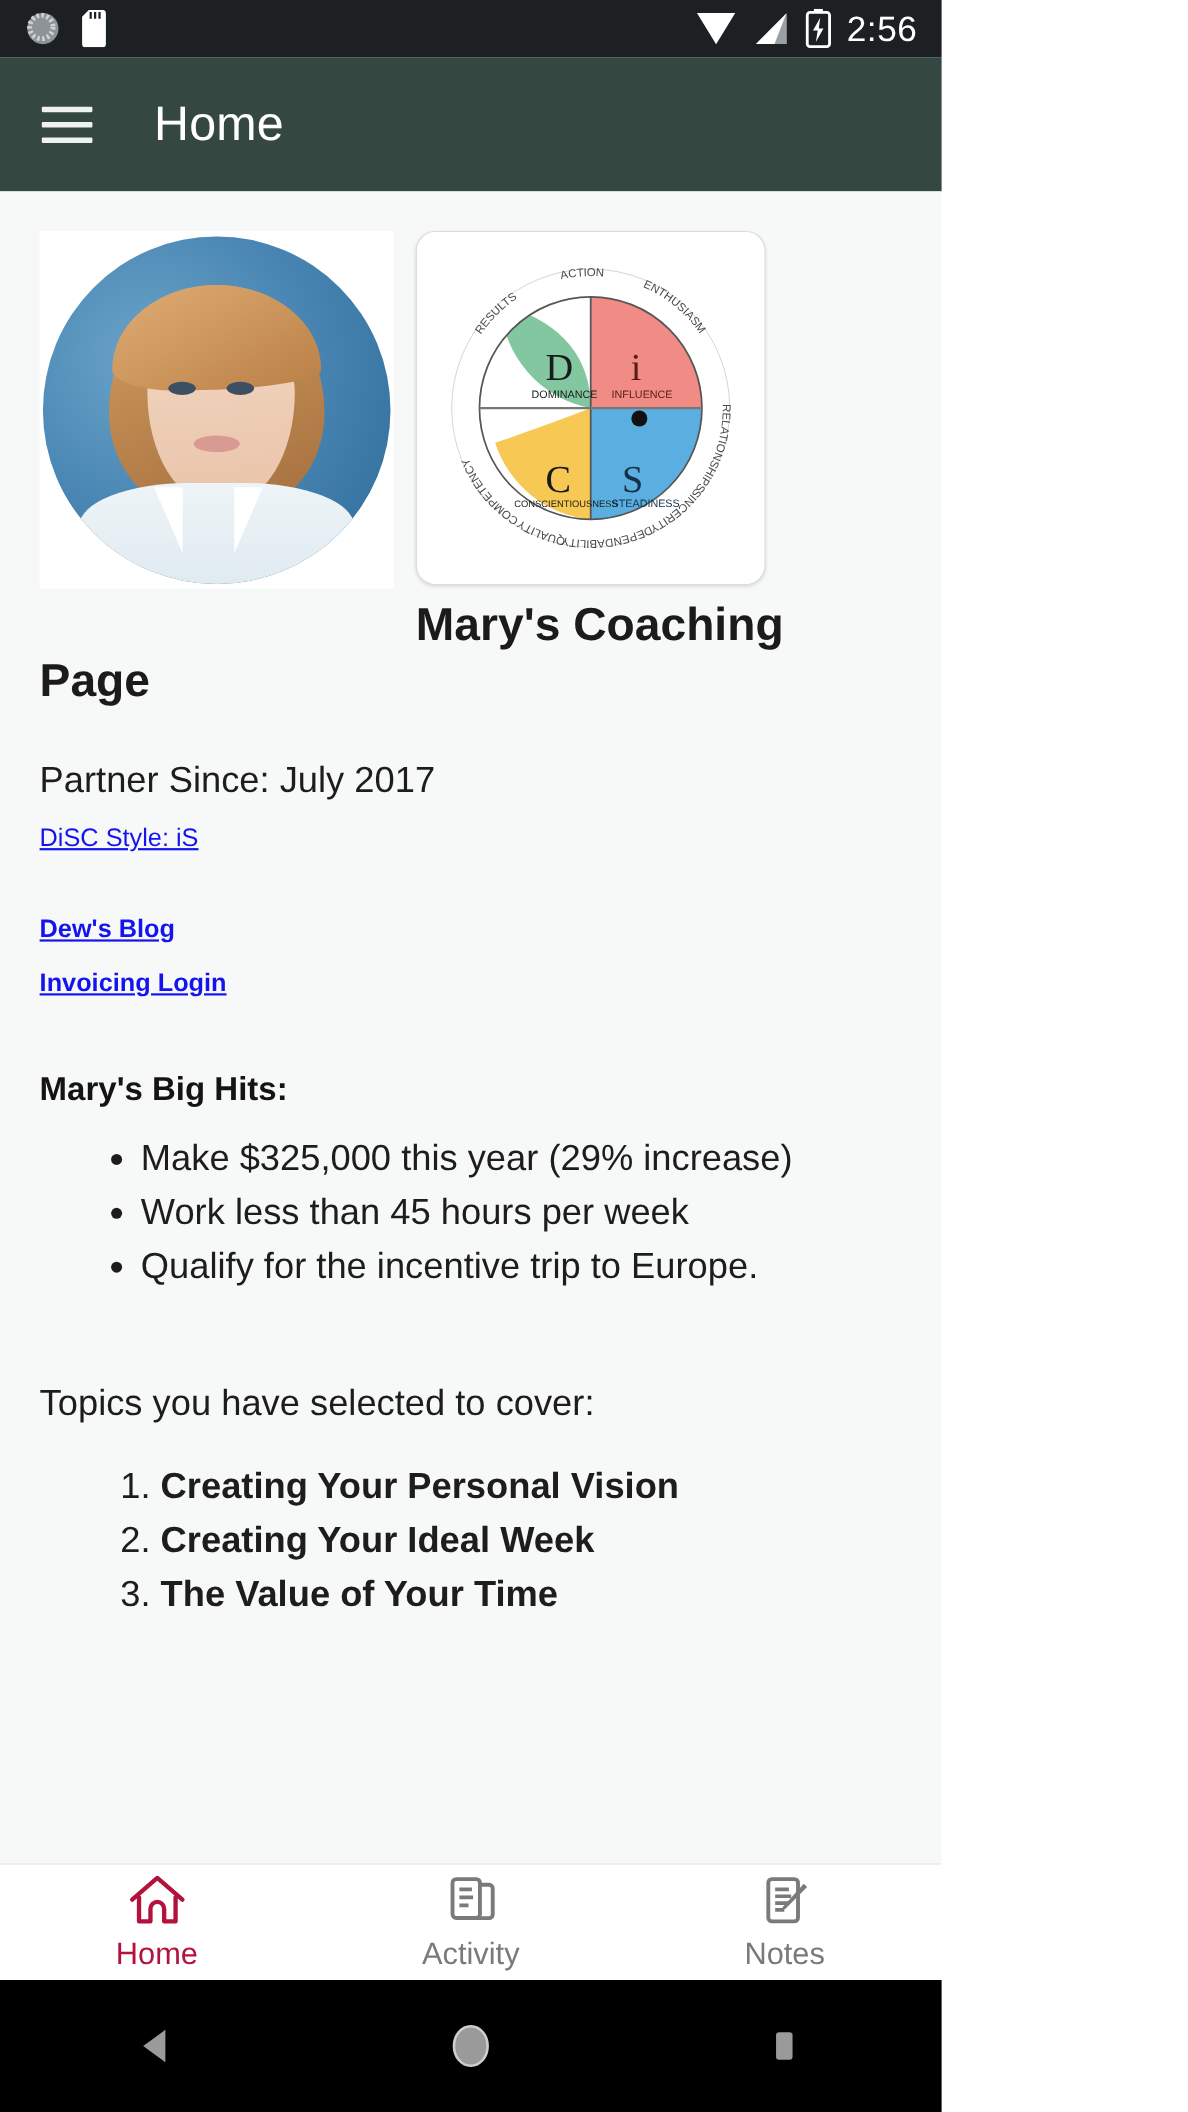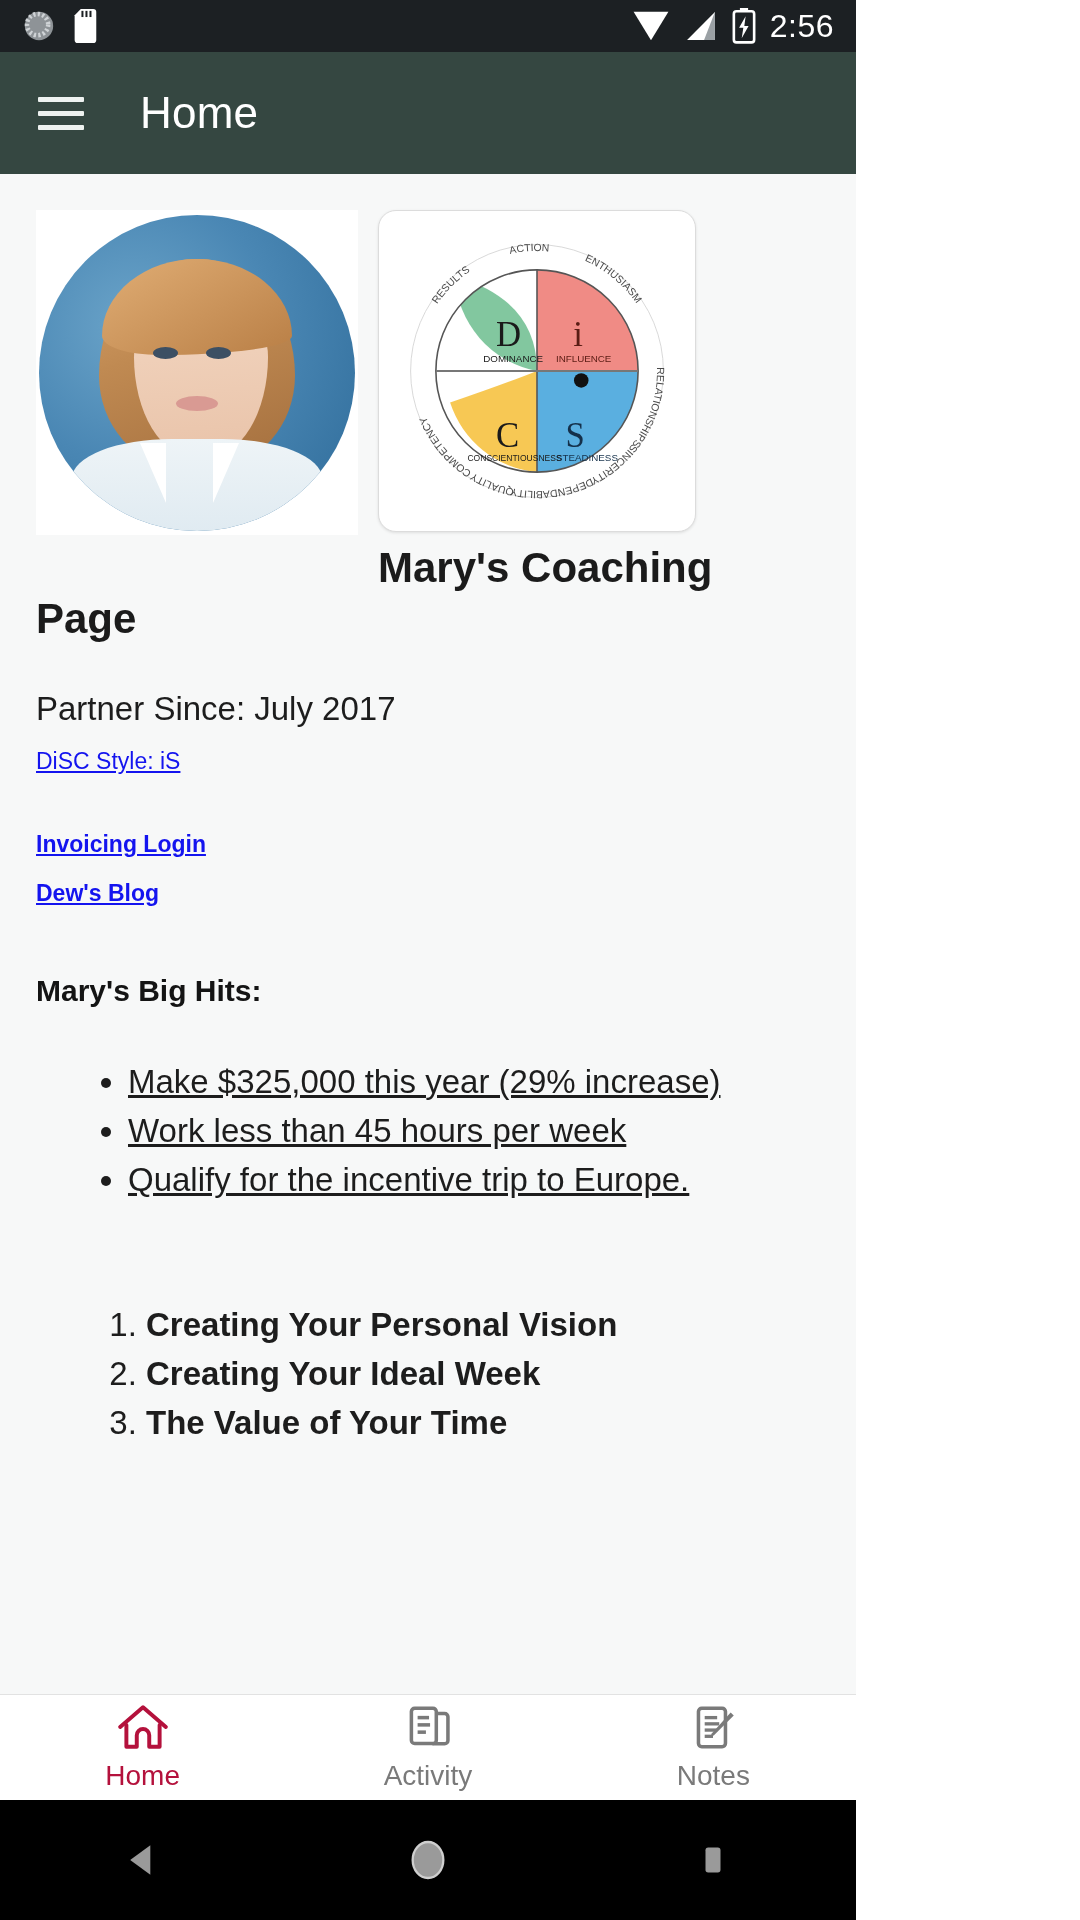--- a/index.html
+++ b/index.html
@@ -110,21 +110,21 @@
     color: #1414ef; text-decoration: underline; font-size: 23px;
     display: inline-block; cursor: pointer;
   }
   a.link.bold { font-weight: bold; }
   .link-line { margin-top: 2px; }
   .spacer-sm { height: 34px; }
   .spacer-md { height: 56px; }
 
   h2.sub-heading { font-size: 30px; font-weight: bold; color: #141414; }
 
-  ul.bullets { margin: 45px 0 0 0; padding-left: 92px; list-style: disc; text-decoration: underline; }
+  ul.bullets { margin: 16px 0 0 0; padding-left: 92px; list-style: disc; }
   ul.bullets li { font-size: 33px; line-height: 1.43; margin-bottom: 2px; }
   ol.topics { margin: 28px 0 0 0; padding-left: 110px; list-style: decimal; }
   ol.topics li { font-size: 33px; line-height: 1.43; margin-bottom: 2px; }
   ol.topics li span { font-weight: bold; }
 
   
   .tab-bar {
     position: absolute; left: 0; right: 0; bottom: 120px; height: 106px;
     background: #ffffff; border-top: 1px solid #e2e2e2;
     display: flex;
@@ -269,41 +269,42 @@
       <div class="spacer-sm"></div>
 
       <div class="para">Partner Since: July 2017</div>
       <div class="link-line">
         <a class="link">DiSC Style: iS</a>
       </div>
 
       <div class="spacer-sm"></div>
 
       <div class="link-line">
+        <a class="link bold">Dew's Blog</a>
+      </div>
+      <div class="link-line">
         <a class="link bold">Invoicing Login</a>
-      </div>
-      <div class="link-line">
-        <a class="link bold">Dew's Blog</a>
       </div>
 
       <div class="spacer-md"></div>
 
       <h2 class="sub-heading">Mary's Big Hits:</h2>
 
       <ul class="bullets">
         <li>Make $325,000 this year (29% increase)</li>
         <li>Work less than 45 hours per week</li>
         <li>Qualify for the incentive trip to Europe.</li>
       </ul>
 
       <div class="spacer-sm"></div>
 
 
       <div class="spacer-sm"></div>
 
+      <div class="para">Topics you have selected to cover:</div>
 
       <ol class="topics">
         <li><span>Creating Your Personal Vision</span></li>
         <li><span>Creating Your Ideal Week</span></li>
         <li><span>The Value of Your Time</span></li>
       </ol>
 
       <div style="height:120px"></div>
     </div>
   </div>

